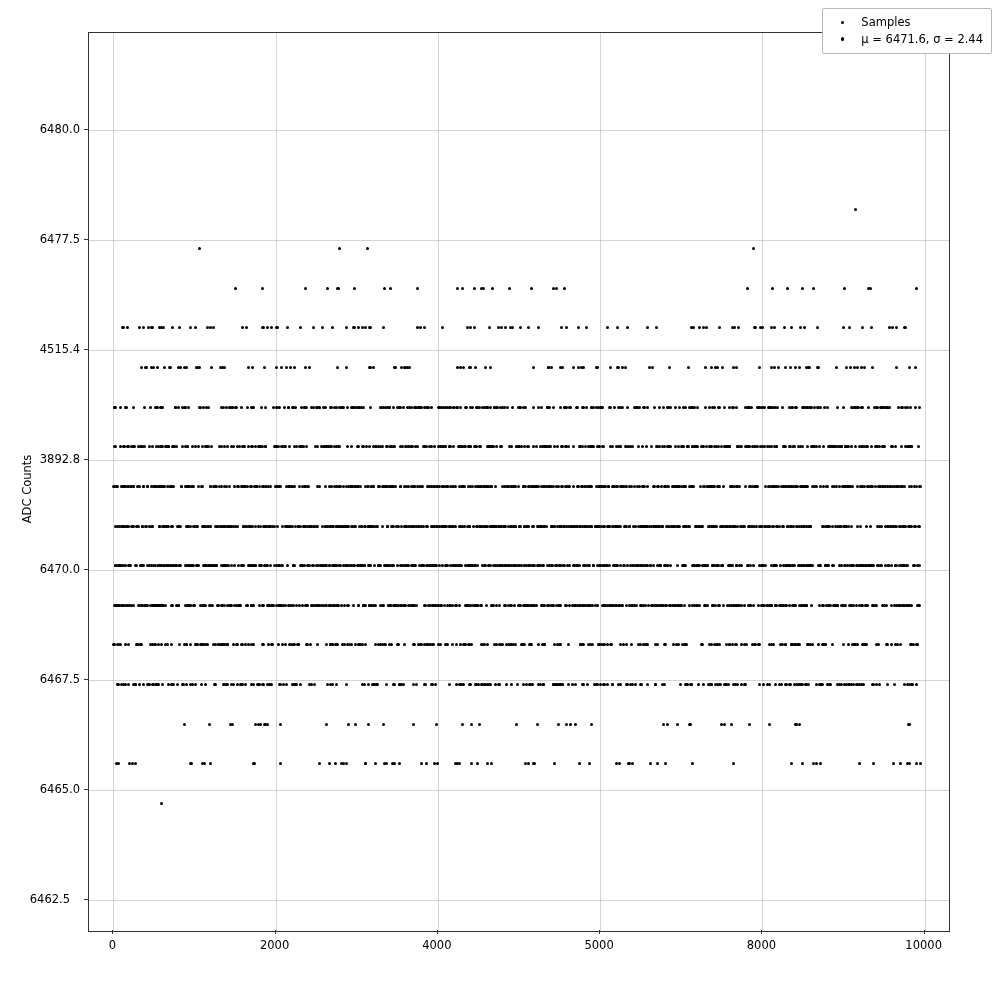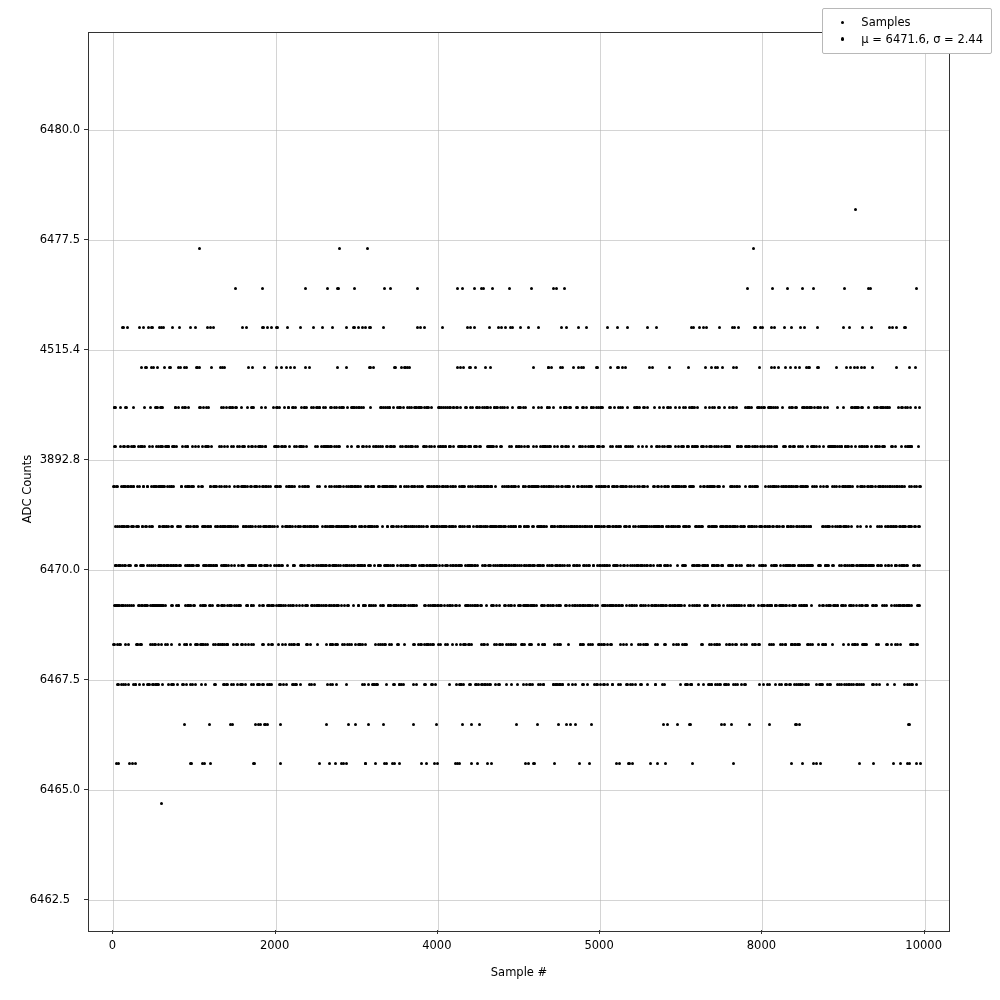--- a/index.html
+++ b/index.html
@@ -3472,21 +3472,20 @@
       <div class="dot" style="left: 779.825px; top: 255.314px;"></div>
       <div class="dot" style="left: 781.518px; top: 255.314px;"></div>
       <div class="dot" style="left: 827.558px; top: 255.314px;"></div>
       <div class="dot" style="left: 110.046px; top: 215.696px;"></div>
       <div class="dot" style="left: 250.31px; top: 215.696px;"></div>
       <div class="dot" style="left: 278.413px; top: 215.696px;"></div>
       <div class="dot" style="left: 664.201px; top: 215.696px;"></div>
       <div class="dot" style="left: 766.678px; top: 176.078px;"></div>
     </div>
 
-  <div id="xlabel">Sample #</div>
   <div id="ylabel">ADC Counts</div>
 
   <div id="legend">
     <div class="legend-row">
       <span class="legend-marker"><i></i></span>
       <span class="legend-text">Samples</span>
     </div>
     <div class="legend-row">
       <span class="legend-marker"><i></i></span>
       <span class="legend-text">μ = 6471.6, σ = 2.44</span>

